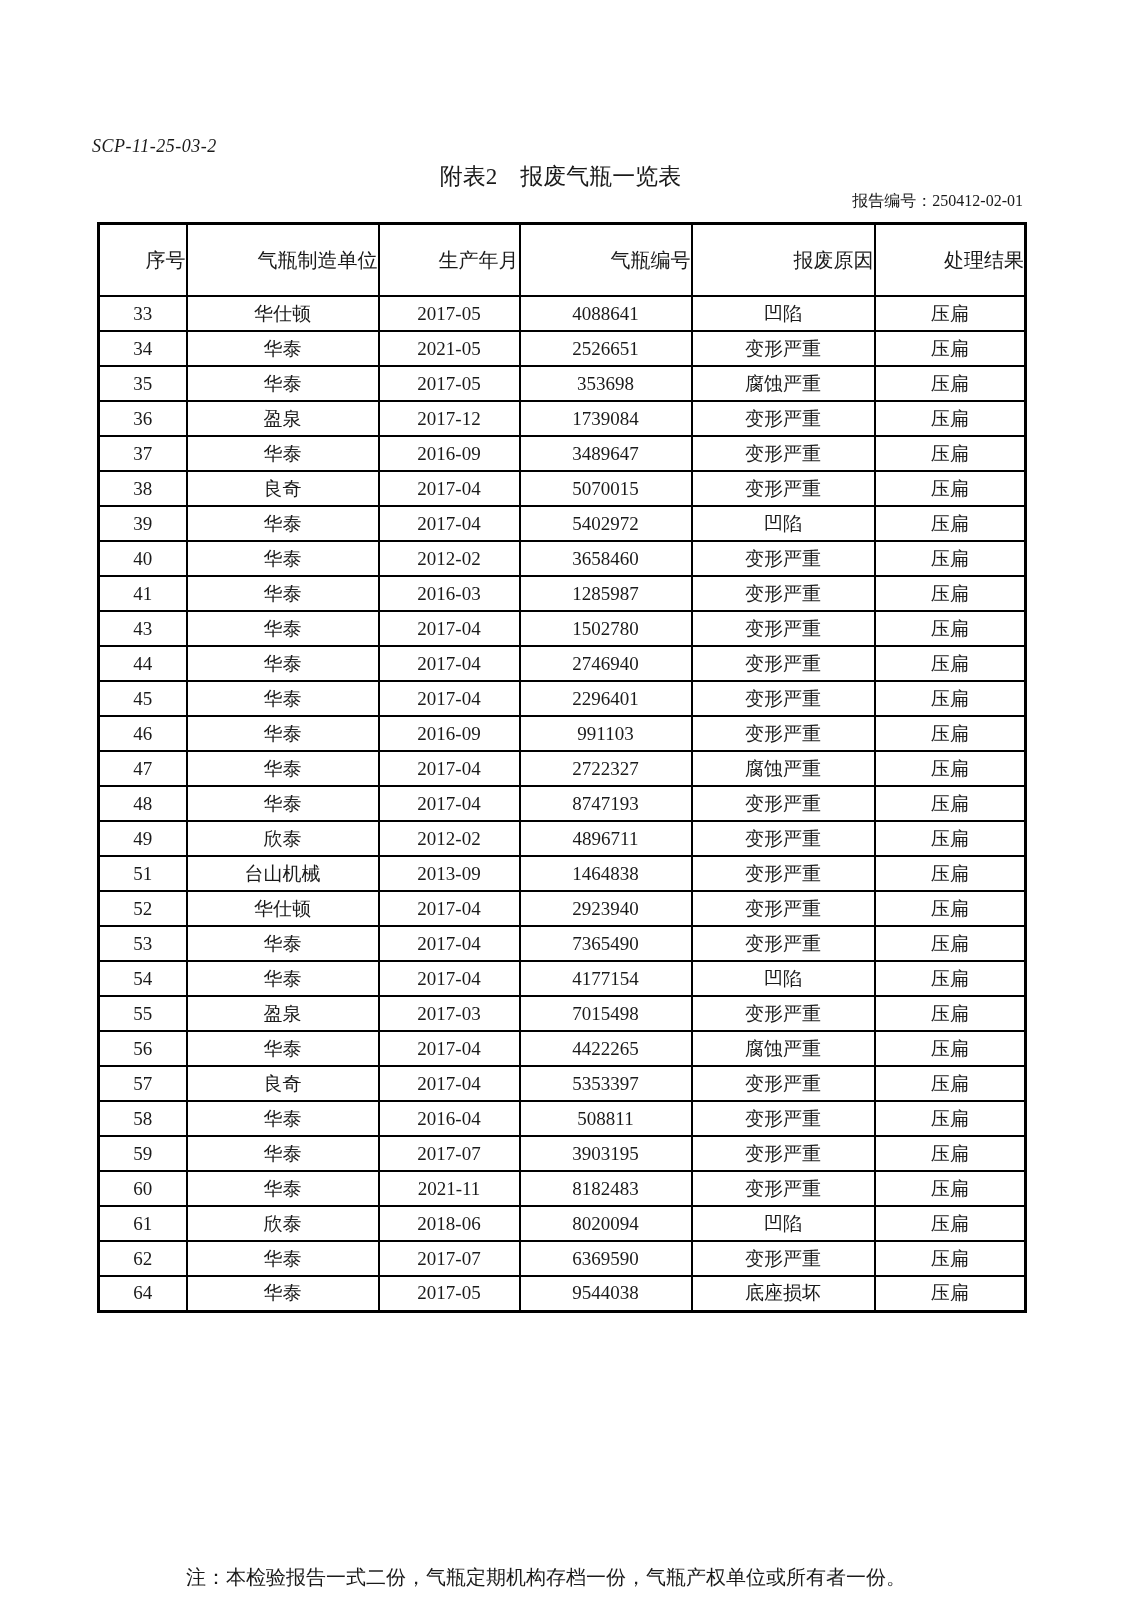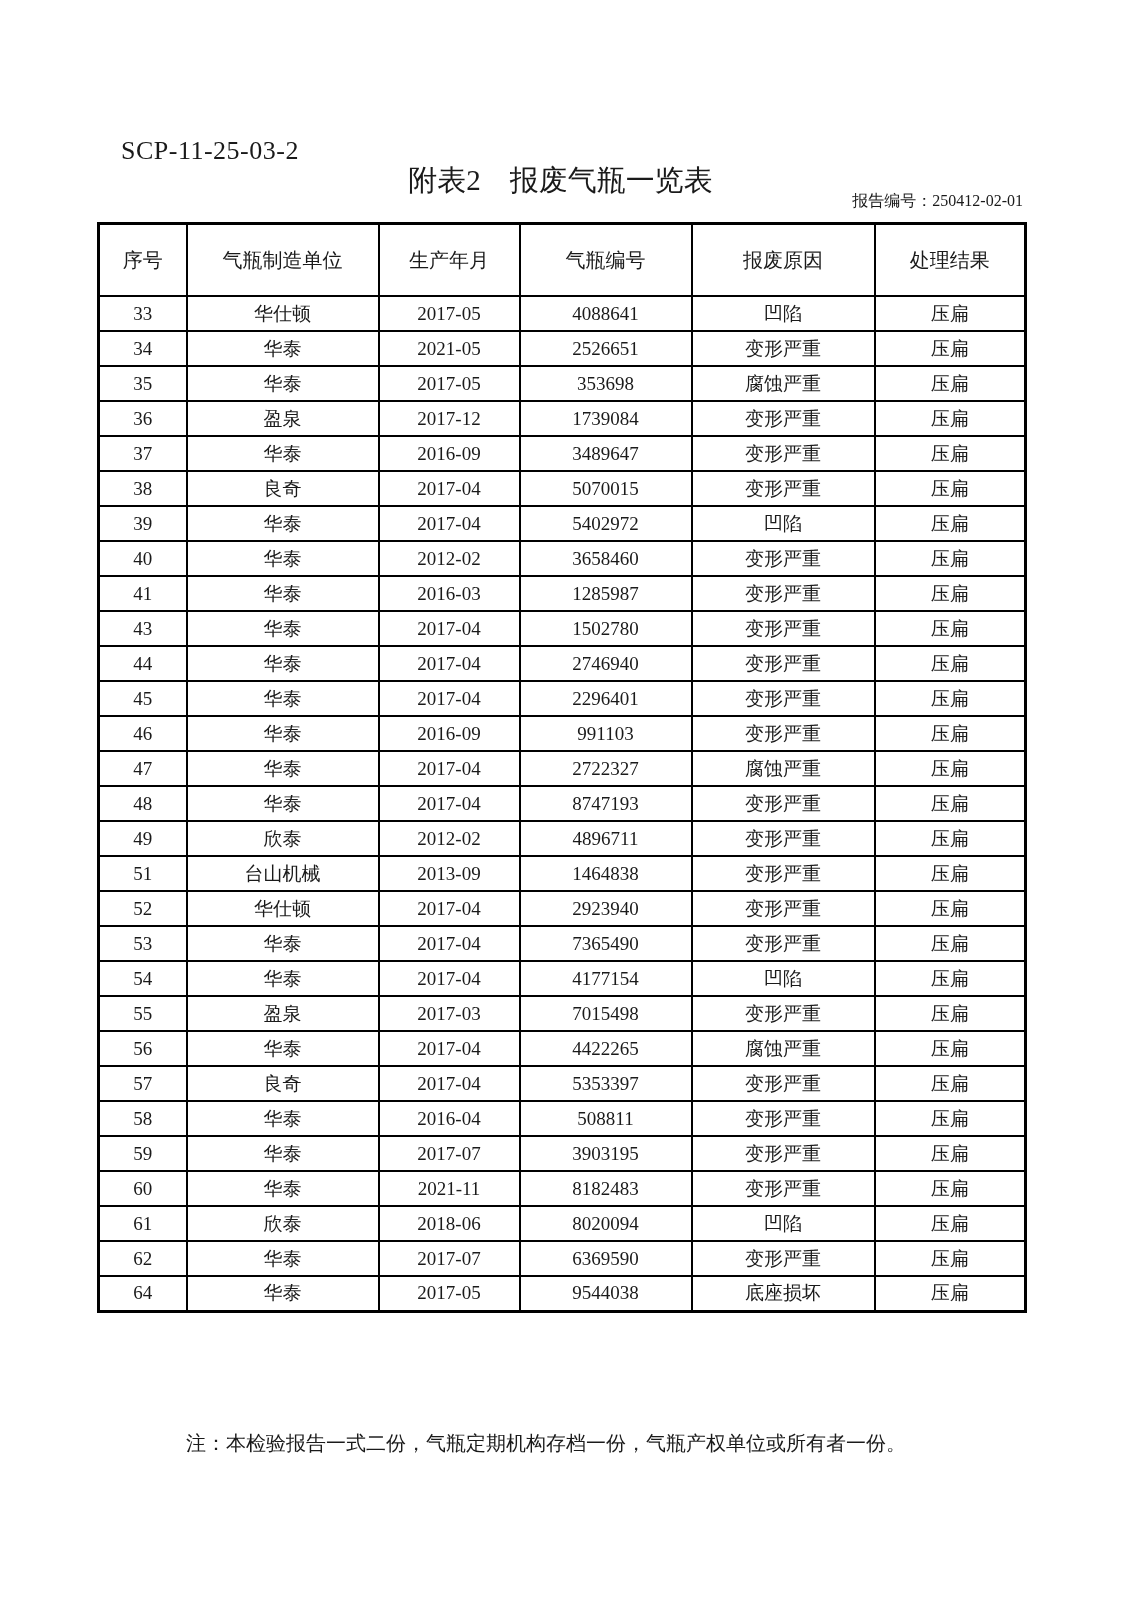--- a/index.html
+++ b/index.html
@@ -12,33 +12,34 @@
     width: 1131px;
     height: 1600px;
     margin: 0 auto;
     background: #ffffff;
     color: #1a1a1a;
     font-family: "Liberation Serif", "DejaVu Serif", serif;
     overflow: hidden;
   }
   .doc-code {
     position: absolute;
-    left: 121px;
+    left: 92px;
     top: 136px;
-    font-size: 26px;
+    font-size: 18px;
     letter-spacing: 0.5px;
     white-space: nowrap;
+    font-style: italic;
   }
   .doc-title {
     position: absolute;
     left: 97px;
     top: 161px;
     width: 927px;
     text-align: center;
-    font-size: 29px;
+    font-size: 23px;
     white-space: nowrap;
   }
   .report-no {
     position: absolute;
     top: 191px;
     right: 108px;
     font-size: 16px;
     white-space: nowrap;
   }
   table.scrap-table {
@@ -56,32 +57,33 @@
     text-align: center;
     vertical-align: middle;
     padding: 0;
     font-weight: normal;
     overflow: hidden;
     white-space: nowrap;
   }
   table.scrap-table thead th {
     height: 70px;
     font-size: 20px;
+    text-align: right;
   }
   table.scrap-table tbody tr {
     height: 35px;
     margin-top: 12px;
   }
   table.scrap-table tbody td {
     font-size: 19px;
   }
   .footnote {
     position: absolute;
     left: 186px;
-    top: 1430px;
+    top: 1564px;
     font-size: 20px;
     white-space: nowrap;
   }
 </style>
 </head>
 <body>
 
 <div class="page">
 
   <div class="doc-code">SCP-11-25-03-2</div>

